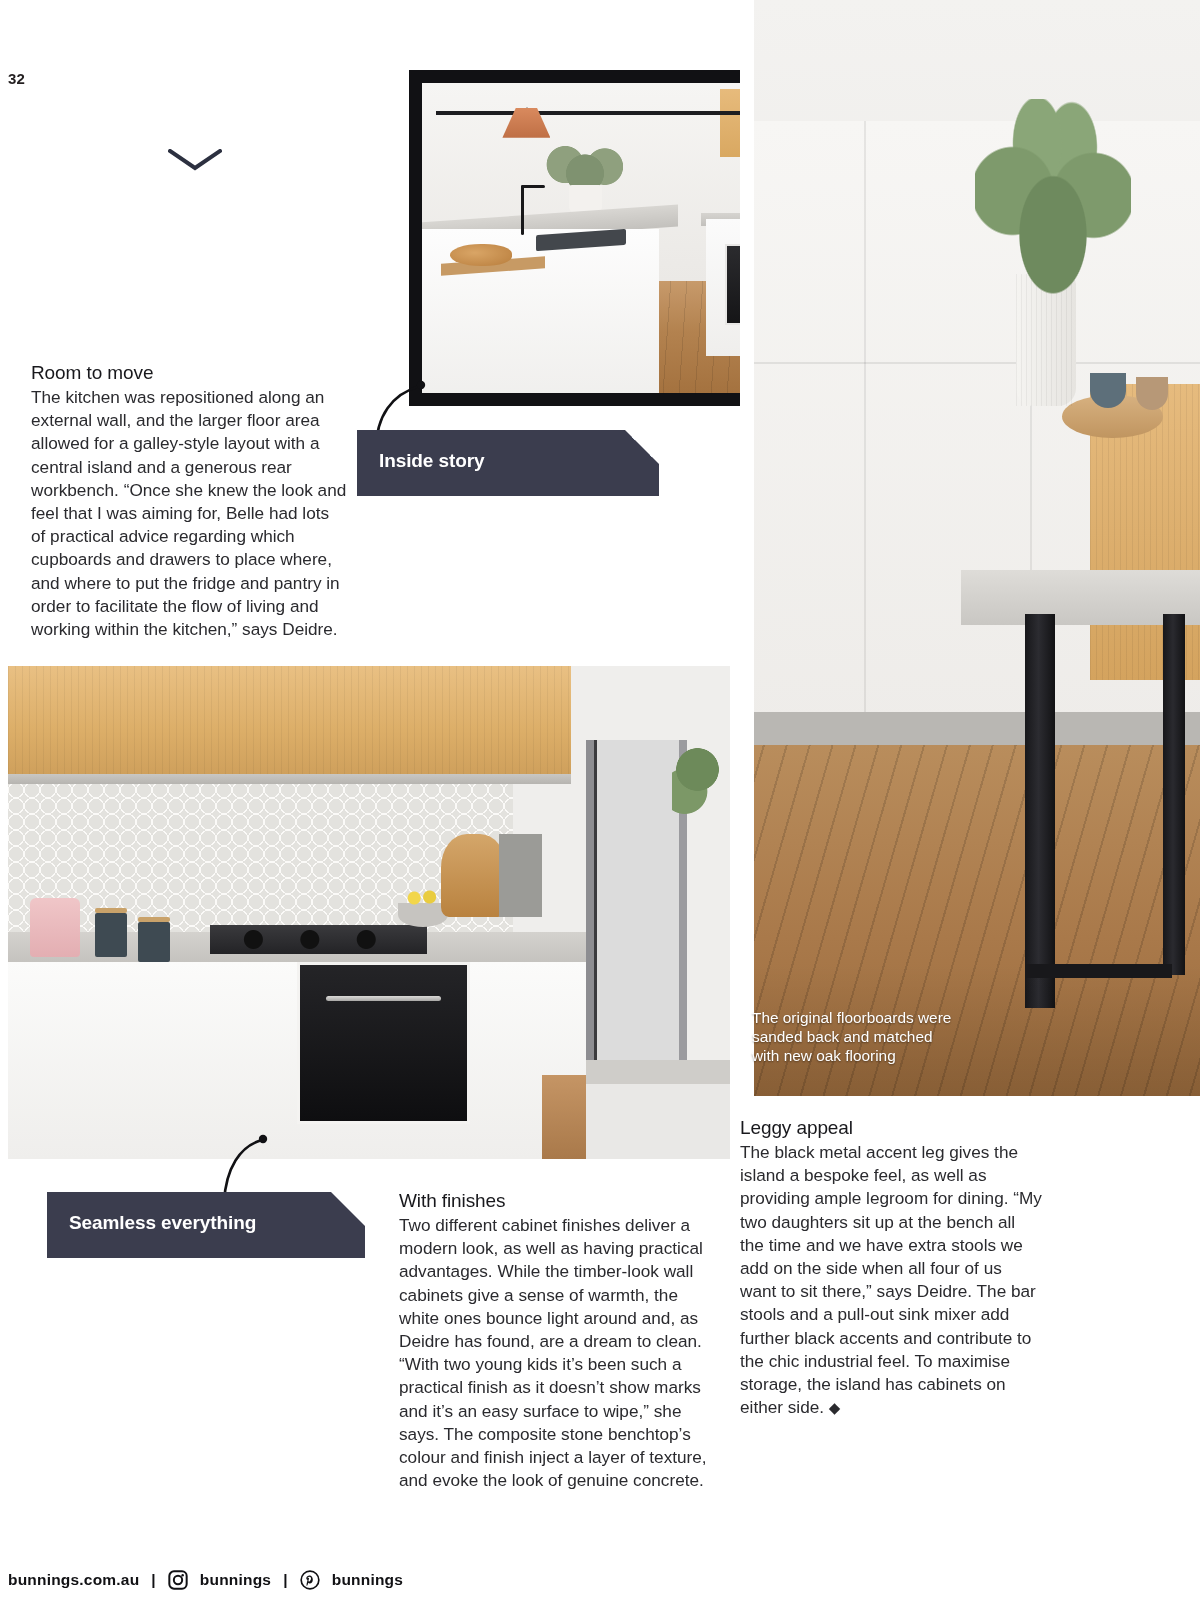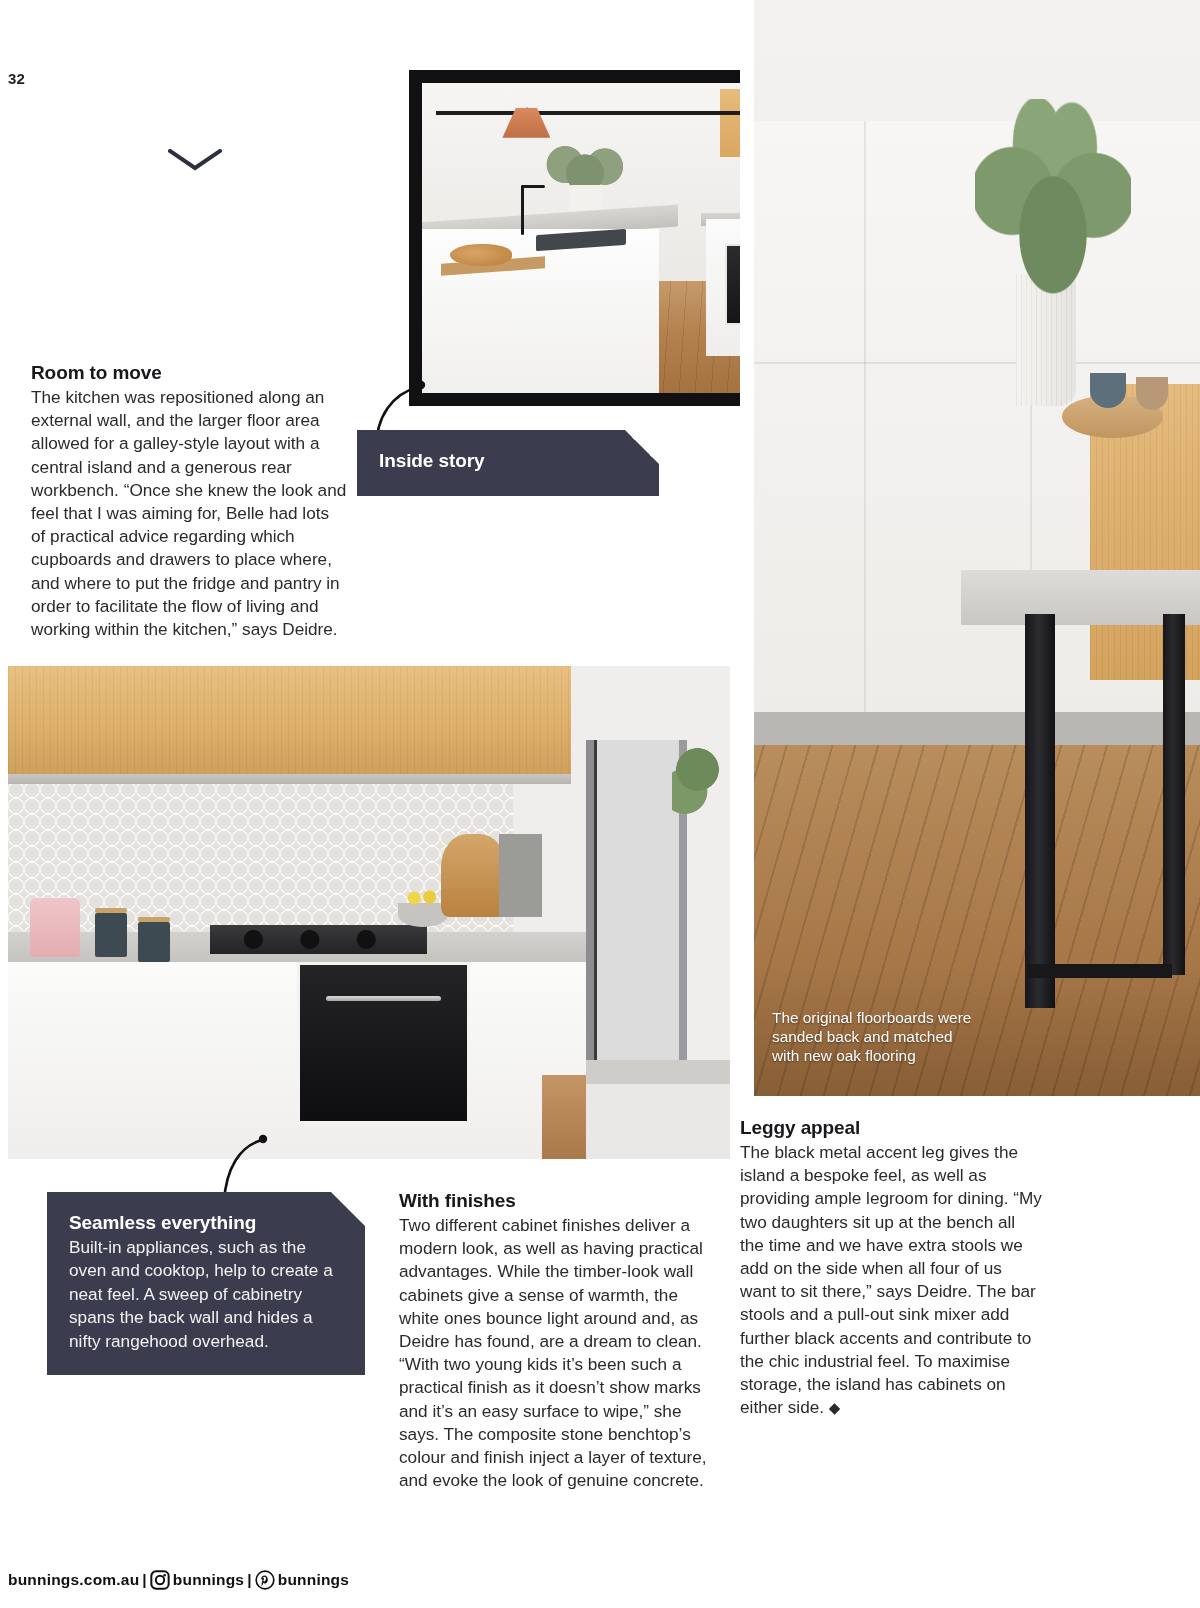--- a/index.html
+++ b/index.html
@@ -44,21 +44,21 @@
   .style-tip-body {
     font-size: 20.5px;
     line-height: 24px;
     color: #3c4050;
     font-weight: 400;
   }
 
   
   .col-head {
     font-size: 19px;
-    font-weight: 700;
+    font-weight: 400;
     letter-spacing: -.1px;
     color: #18181c;
     margin-bottom: 2px;
   }
   .col-body {
     font-size: 17.2px;
     line-height: 23.2px;
     color: #2a2a2e;
   }
 
@@ -141,35 +141,35 @@
 
   
   .photo-kitchen {
     left: 8px; top: 666px;
     width: 722px; height: 493px;
   }
 
   
   .floor-caption {
     position: absolute;
-    left: 772px; top: 1008px;
+    left: 752px; top: 1008px;
     width: 200px;
     font-size: 15.4px;
     line-height: 19px;
     color: #ffffff;
     text-shadow: 0 1px 2px rgba(0,0,0,.45);
   }
 
   
   .footer {
     position: absolute;
     left: 8px; bottom: 18px;
     display: flex;
     align-items: center;
-    gap: 3px;
+    gap: 12px;
     font-size: 15.5px;
     font-weight: 700;
     letter-spacing: .2px;
     color: #111114;
   }
   .footer .sep { font-weight: 700; }
   .ig-icon, .pin-icon { display: inline-block; vertical-align: middle; }
 
   
 
@@ -420,21 +420,20 @@
 </div>
 
 <svg class="connector" style="left:196px; top:1128px; width:110px; height:76px;" viewBox="0 0 110 76">
   <path d="M28 74 C30 40, 44 18, 66 12" fill="none" stroke="#111114" stroke-width="2.6" stroke-linecap="round"></path>
   <circle cx="67" cy="11" r="4.2" fill="#111114"></circle>
 </svg>
 
 <div class="callout seamless">
   <div class="fold"></div>
   <div class="callout-head">Seamless everything</div>
-  <div class="callout-body">Built-in appliances, such as the oven and cooktop, help to create a neat feel. A sweep of cabinetry spans the back wall and hides a nifty rangehood overhead.</div>
 </div>
 
 <div class="fine-finishes">
   <div class="col-head">With finishes</div>
   <div class="col-body">Two different cabinet finishes deliver a modern look, as well as having practical advantages. While the timber-look wall cabinets give a sense of warmth, the white ones bounce light around and, as Deidre has found, are a dream to clean. “With two young kids it’s been such a practical finish as it doesn’t show marks and it’s an easy surface to wipe,” she says. The composite stone benchtop’s colour and finish inject a layer of texture, and evoke the look of genuine concrete.</div>
 </div>
 
 <div class="leggy-appeal">
   <div class="col-head">Leggy appeal</div>
   <div class="col-body"><span>The black metal accent leg gives the island a bespoke feel, as well as providing ample legroom for dining. “My two daughters sit up at the bench all the time and we have extra stools we add on the side when all four of us want to sit there,” says Deidre. The bar stools and a pull-out sink mixer add further black accents and contribute to the chic industrial feel. To maximise storage, the island has cabinets on either side.</span> <span class="diamond">◆</span></div>

